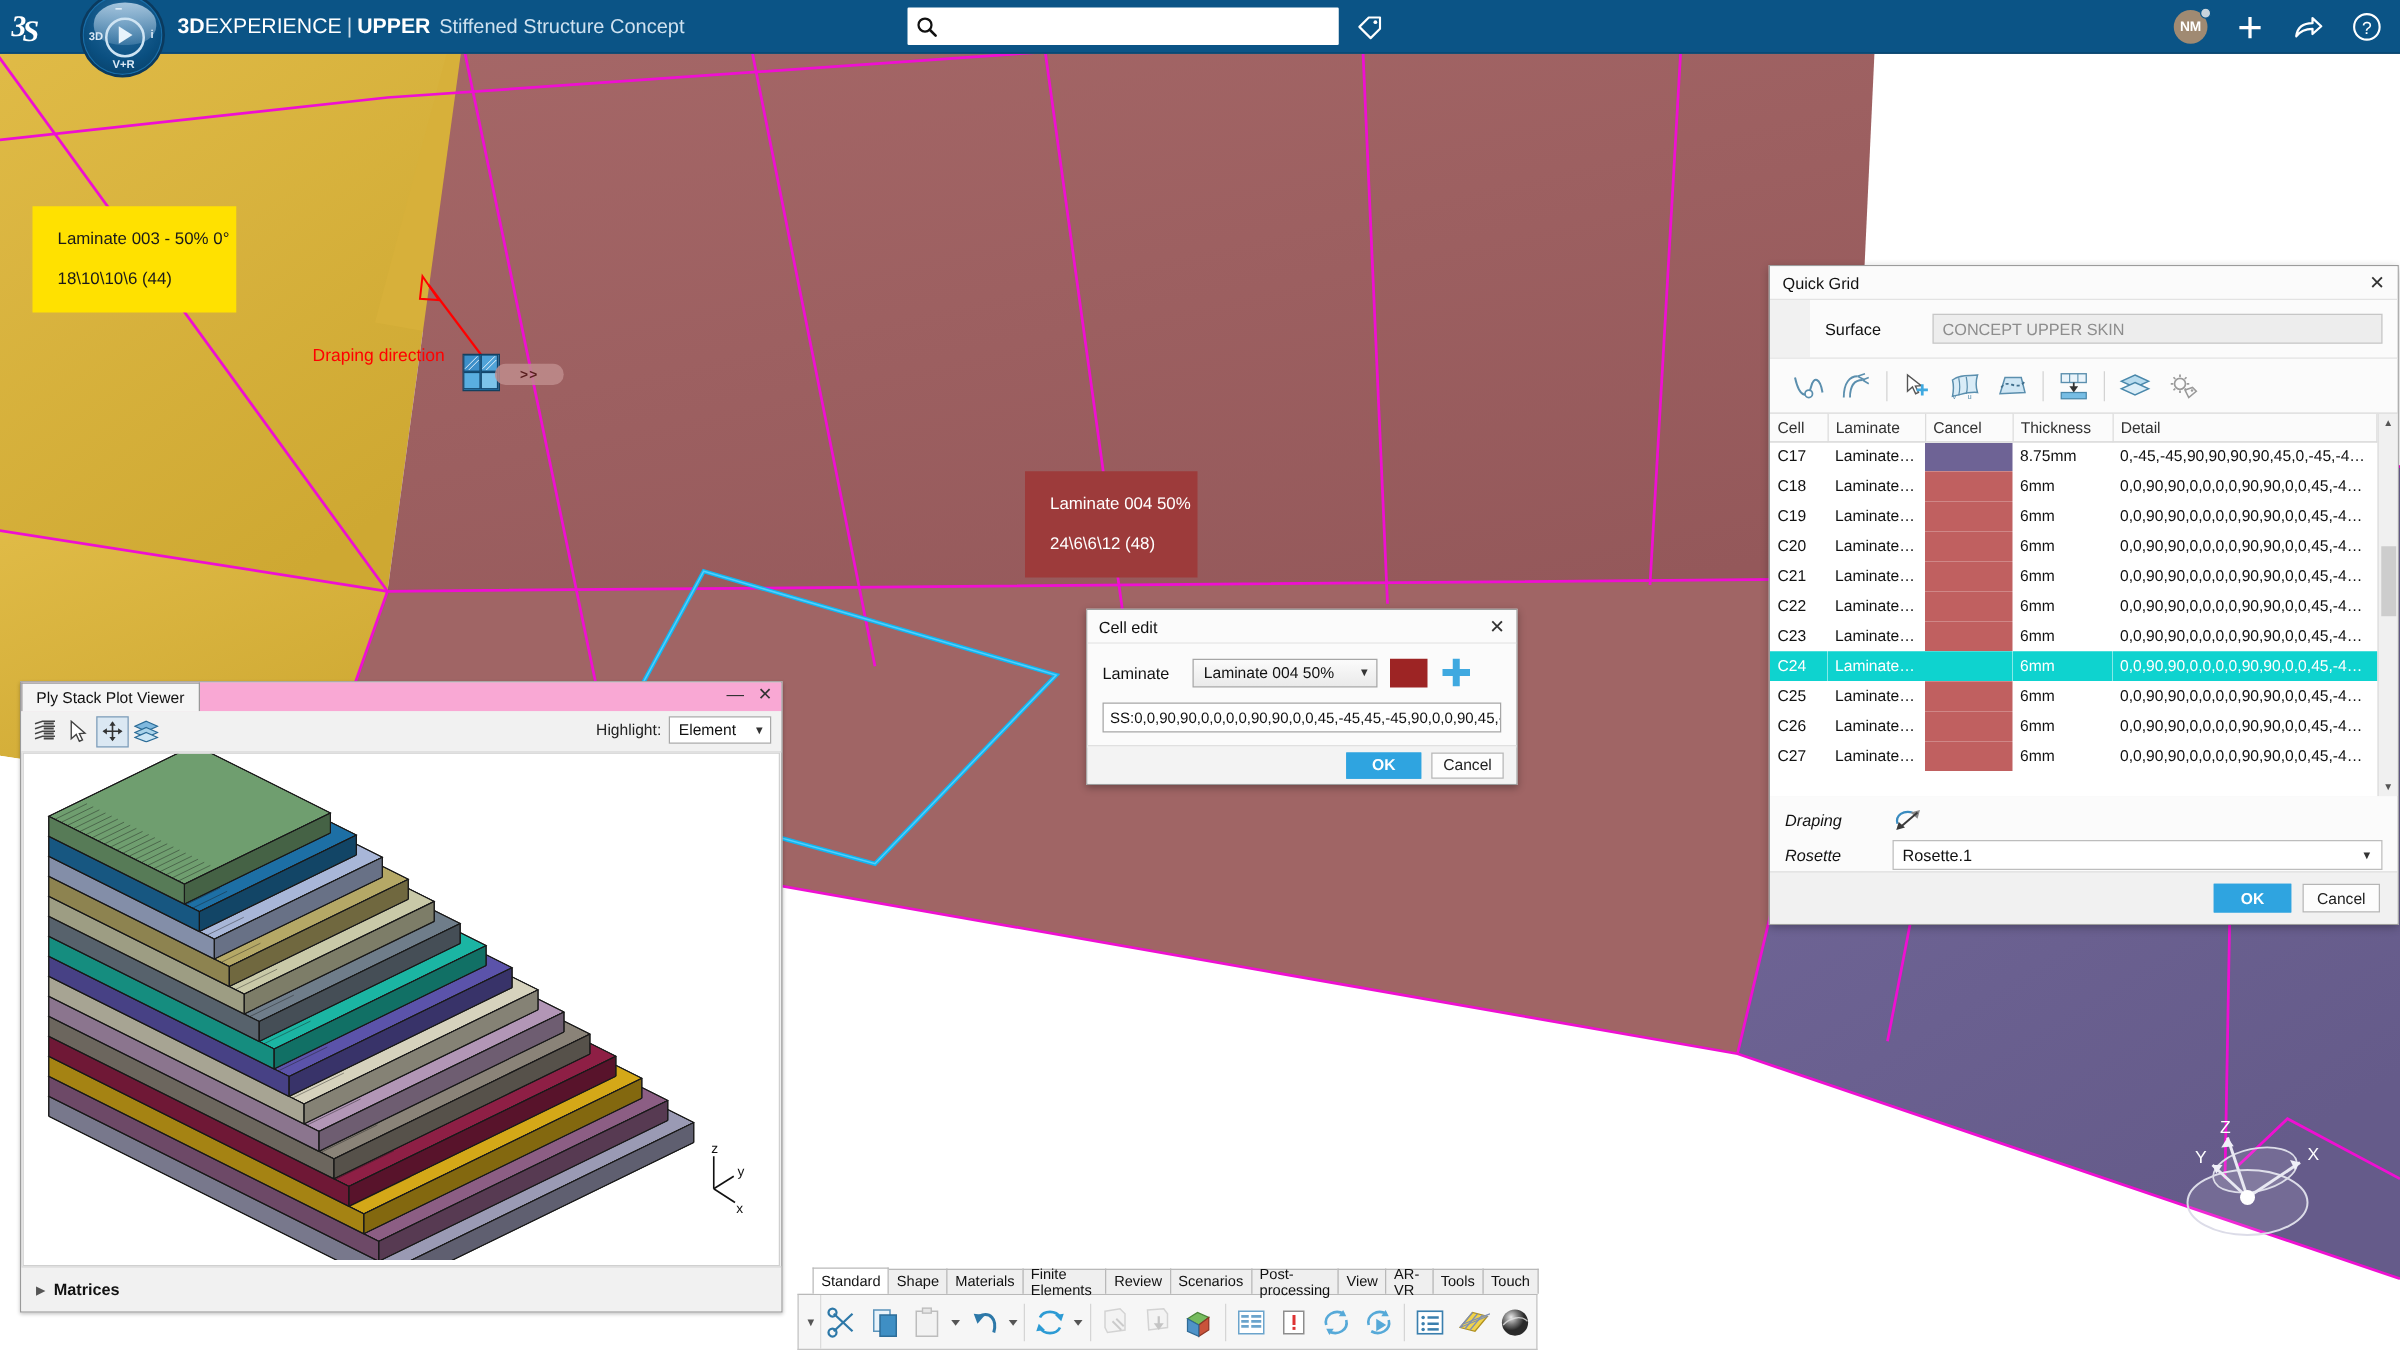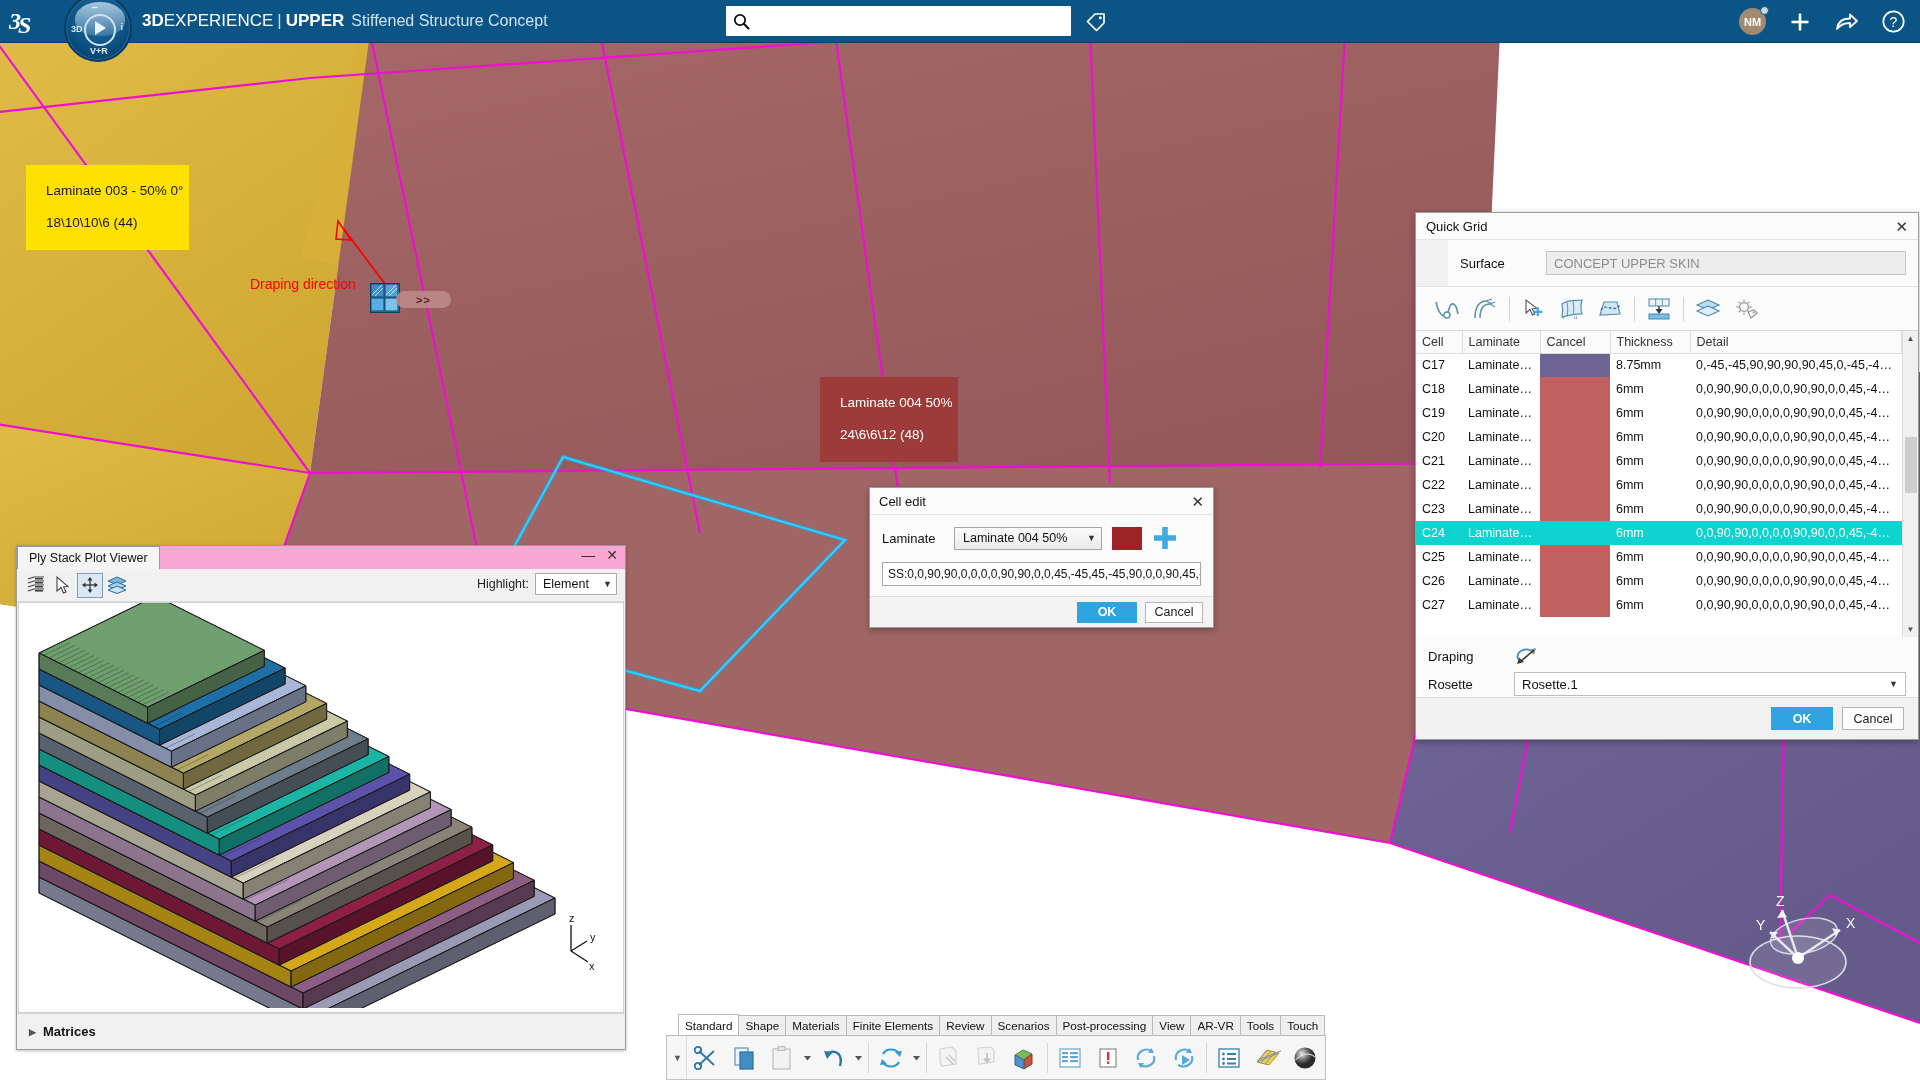--- a/index.html
+++ b/index.html
@@ -221,35 +221,35 @@
   table.grid tr.sel td{ background:#0ed3cf !important; color:#ffffff; }
   td.colorcell{ padding:0 !important; }
   #qgScroll{
     width:16px; background:#f0f0f0; border-left:1px solid #dcdcdc; position:relative;
   }
   #qgScroll .arrow{ height:15px; display:flex;align-items:center;justify-content:center;font-size:8px;color:#555;}
   #qgScroll .arrow.bot{ position:absolute; bottom:0; width:100%; }
   #qgThumb{ position:absolute; left:2px; top:106px; width:12px; height:56px; background:#cdcdcd; }
   #qgBottom{ background:#fbfbfb; padding:6px 12px 0 12px; }
   #qgBottom .row{ display:flex; align-items:center; height:26px;}
-  #qgBottom .lab{ font-size:13px; color:#111; width:86px; }
+  #qgBottom .lab{ font-size:13px; color:#111; width:86px;font-style:italic; }
   #rosetteCombo{
     flex:1; height:24px; background:#ffffff; border:1px solid #bdbdbd; display:flex;
     align-items:center; justify-content:space-between; padding:0 7px; font-size:13px; color:#111;
   }
   #qgFooter{
     height:42px; background:#f1f1f1; border-top:1px solid #e0e0e0; display:flex;
     align-items:center; justify-content:flex-end; gap:9px; padding-right:14px;
   }
   #qgFooter .btn-ok{ min-width:62px; height:23px;}
   #qgFooter .btn-cancel{ min-width:62px; height:23px;}
 
   
   #bottomBar{
-    position:absolute; left:666px; bottom:0; width:660px; height:66px; z-index:35;
+    position:absolute; left:638px; bottom:0; width:592px; height:66px; z-index:35;
   }
   #tabRow{ height:21px; display:flex; align-items:flex-end; padding-left:12px; }
   .btab{
     height:20px; background:#efefef; border:1px solid #b9b9b9; border-bottom:none;
     padding:0 6px; font-size:11.7px; color:#111; display:flex;align-items:center;
     margin-right:-1px; position:relative;
   }
   .btab.active{ background:#ffffff; height:21px; z-index:2; }
   #tbRow{
     height:45px; background:#f6f6f6; border:1px solid #c3c3c3; border-top:1px solid #b9b9b9;

